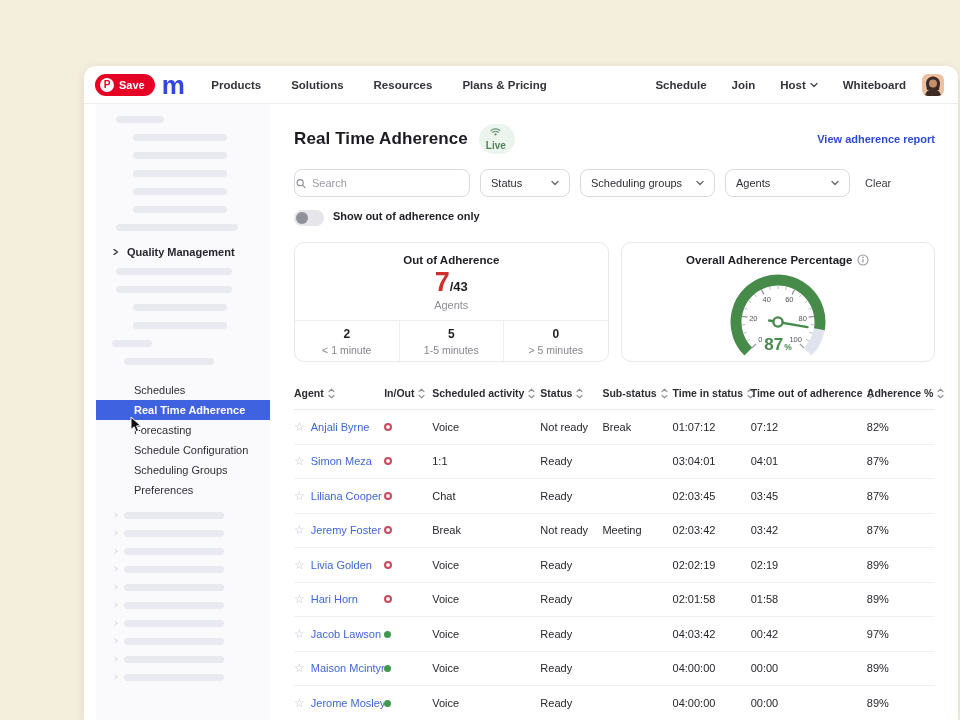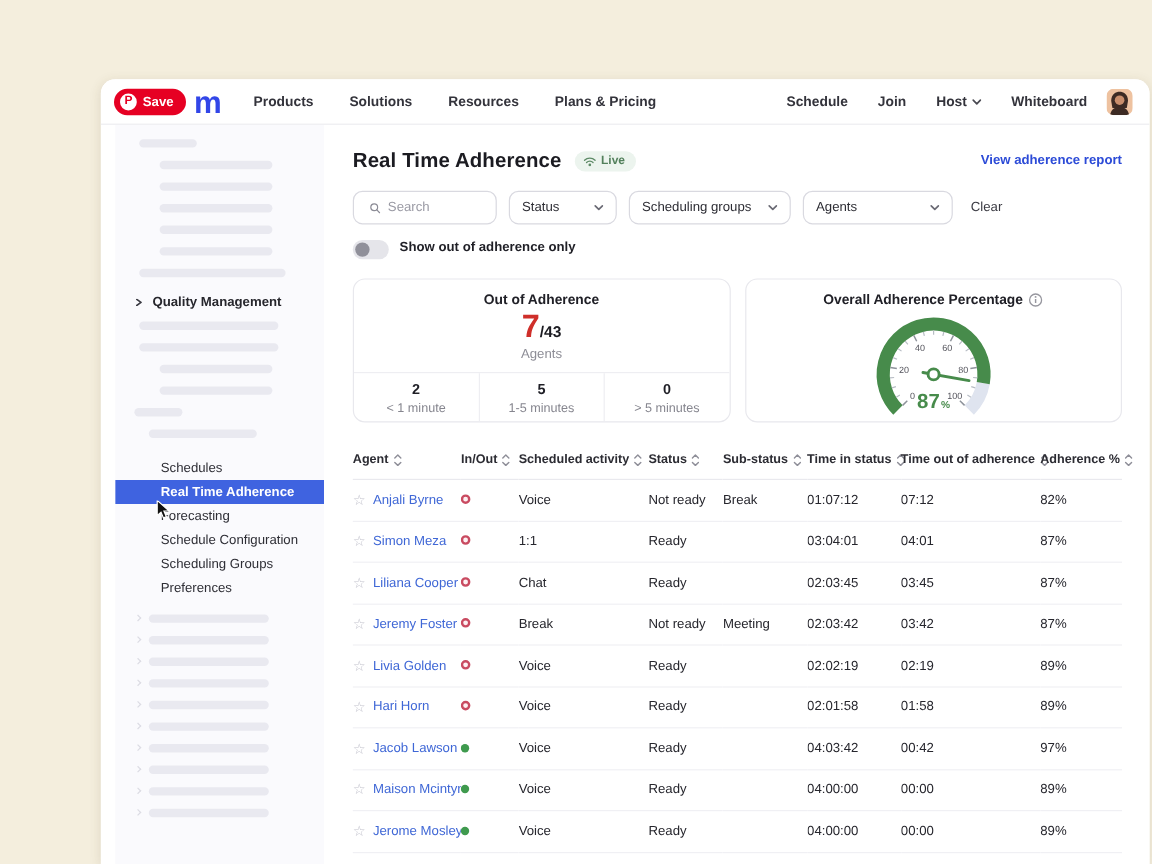--- a/index.html
+++ b/index.html
@@ -36,26 +36,26 @@
   .side-sub { height:20px; display:flex; align-items:center; padding-left:38px; font-size:11px;
               font-weight:500; color:#2e2e35; cursor:pointer; white-space:nowrap; }
   .side-sub.selected { background:#3f63e0; color:#fff; font-weight:600; }
 
   
   .main { position:absolute; left:186px; top:38px; right:0; bottom:0; background:#fff; padding:20px 23px 0 24px; }
   .title-row { display:flex; align-items:center; }
   .page-title { font-size:17px; font-weight:800; color:#1b1b21; letter-spacing:.1px; }
   .live-badge { display:flex; align-items:center; gap:4px; margin-left:11px; padding:3px 9px 3px 7px;
                 background:#ecf4ee; border:1px solid #e0ecе3; border-radius:999px;
-                font-size:10px; font-weight:700; color:#53805c; }
+                font-size:10px; font-weight:700; color:#53805c;flex-direction:column; }
   .report-link { margin-left:auto; font-size:11px; font-weight:700; color:#2c4bd7; cursor:pointer; }
 
   .filters-row { display:flex; align-items:center; gap:10px; margin-top:15px; }
-  .search-box { width:120px; height:28px; border:1px solid #d9d9e0; border-radius:8px;
-                display:flex; align-items:center; gap:6px; padding:0 13px; background:#fff;justify-content:center; }
+  .search-box { width:176px; height:28px; border:1px solid #d9d9e0; border-radius:8px;
+                display:flex; align-items:center; gap:6px; padding:0 1px; background:#fff;justify-content:center; }
   .search-box input { border:none; outline:none; font-size:11px; color:#333; width:100%; font-family:"Liberation Sans",sans-serif; background:transparent; }
   .search-box input::placeholder { color:#9a9aa4; }
   .dropdown { height:28px; border:1px solid #d9d9e0; border-radius:8px; display:flex; align-items:center;
               justify-content:space-between; padding:0 10px; font-size:11px; color:#2d2d34; font-weight:500;
               background:#fff; cursor:pointer; }
   .clear-btn { font-size:11px; color:#3a3a42; font-weight:500; margin-left:5px; cursor:pointer; }
 
   .toggle-row { display:flex; margin-top:13px; }
   .toggle { width:30px; height:16px; border-radius:999px; background:#e5e5ea; position:relative; cursor:pointer; flex:none; }
   .toggle .knob { position:absolute; left:2px; top:2px; width:12px; height:12px; border-radius:50%; background:#90909a; }

